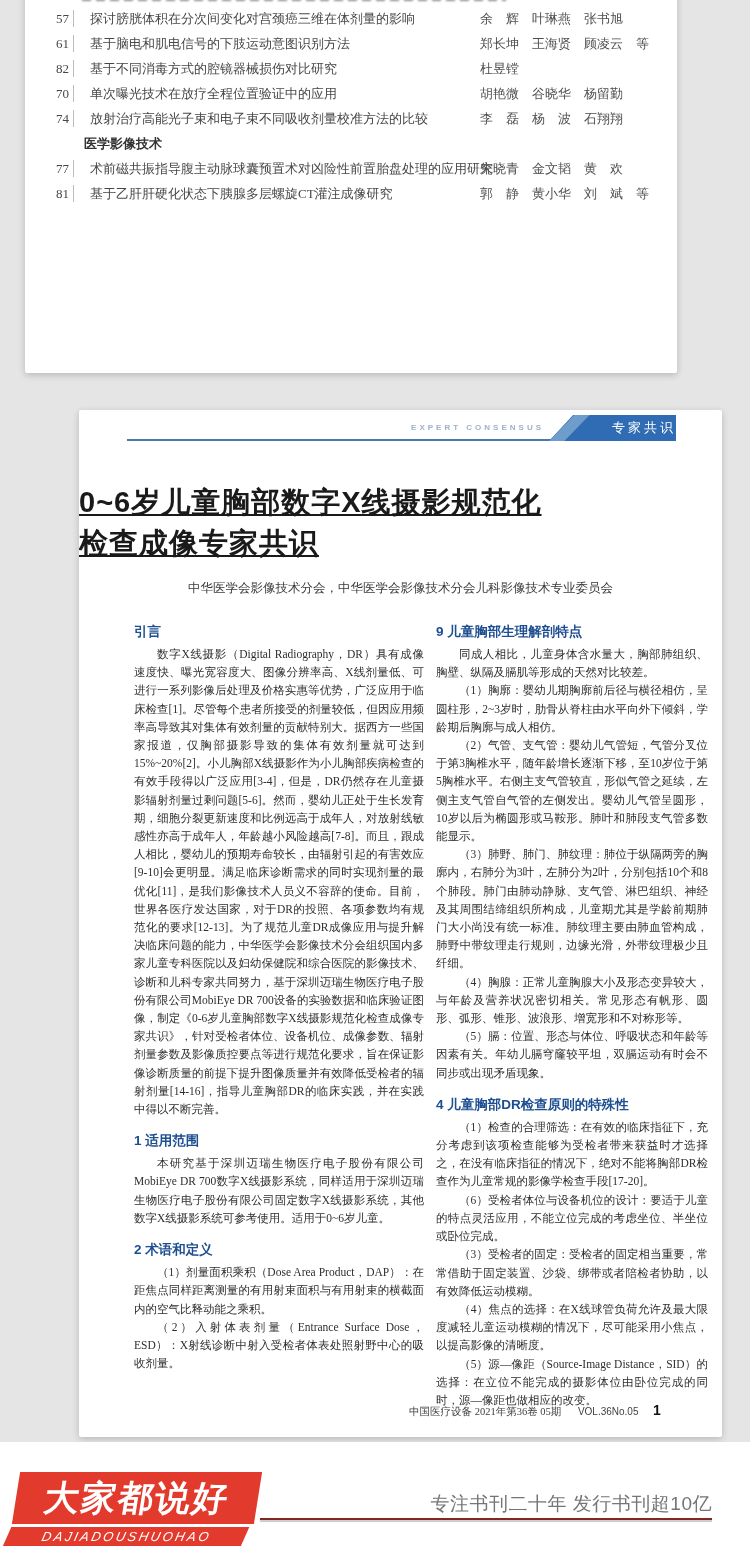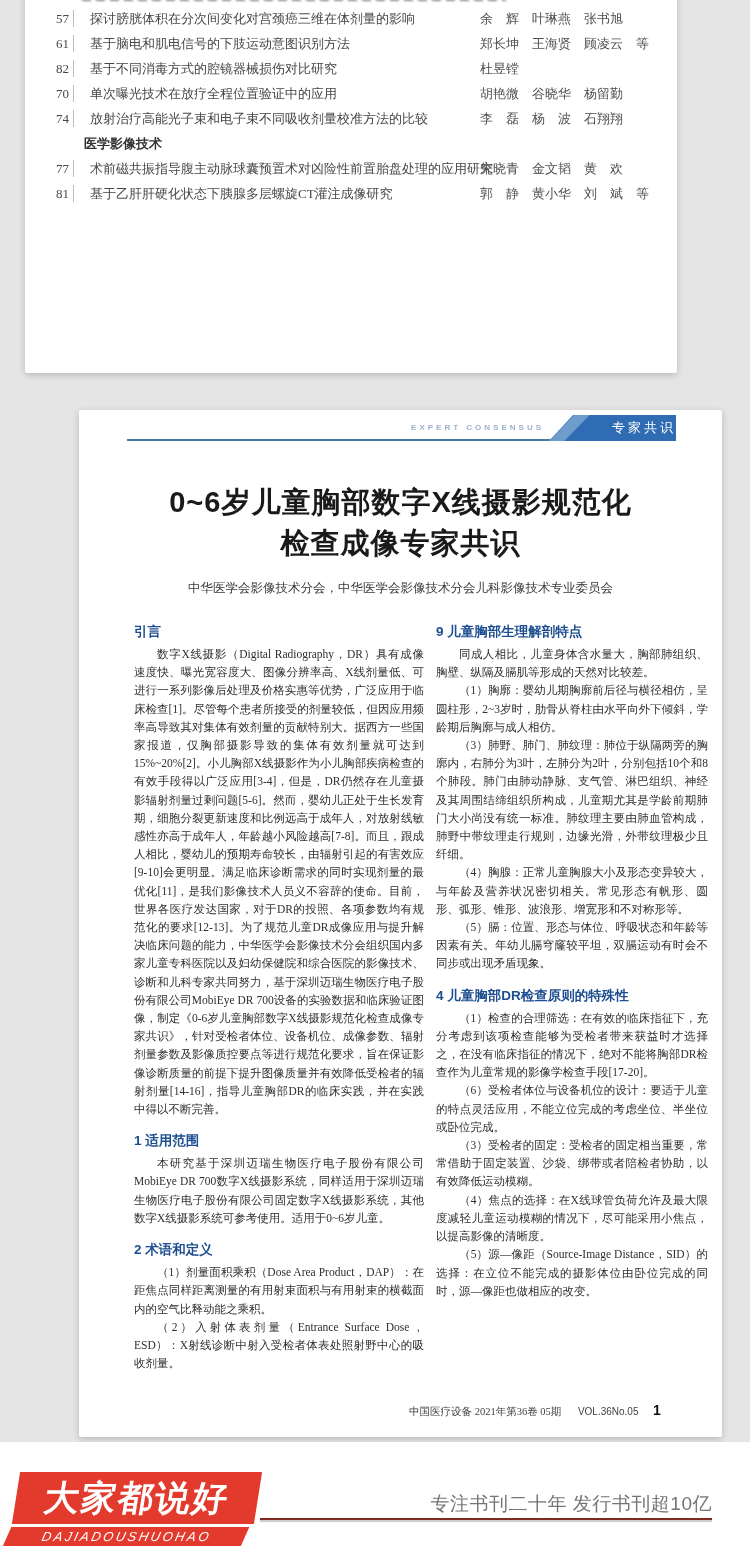--- a/index.html
+++ b/index.html
@@ -26,23 +26,23 @@
   .eyebrow-line{position:absolute;left:48px;top:29px;width:549px;height:2px;background:#4a79a9;}
   .eyebrow-en{position:absolute;left:300px;top:13px;width:165px;text-align:right;
     font-family:"Liberation Sans","DejaVu Sans",sans-serif;font-size:8px;letter-spacing:3px;
     color:#9cb2cb;font-weight:bold;}
   .tab{position:absolute;left:470px;top:5px;width:127px;height:26px;background:#2f6cb3;
     clip-path:polygon(19% 0,100% 0,100% 100%,0% 100%);}
   .tab-light{position:absolute;left:470px;top:5px;width:70px;height:26px;background:#6e9ccb;
     clip-path:polygon(36% 0,58% 0,22% 100%,0% 100%);}
   .tab-label{position:absolute;left:500px;top:5px;width:97px;height:26px;line-height:26px;text-align:right;
     color:#ffffff;font-size:13px;letter-spacing:3px;font-family:"Liberation Sans","DejaVu Sans",sans-serif;}
-  .art-title{position:absolute;left:0;top:72px;width:643px;text-align:center;
+  .art-title{position:absolute;left:0;top:72px;width:643px;text-align:left;
     font-family:"Liberation Sans","DejaVu Sans",sans-serif;font-weight:bold;color:#1a1a1a;
-    font-size:29px;line-height:41px;letter-spacing:1px;}
+    font-size:29px;line-height:41px;letter-spacing:1px;text-decoration:underline;}
   .byline{position:absolute;left:0;top:170px;width:643px;text-align:center;font-size:12.5px;color:#3a3a3a;}
 
   .col{position:absolute;top:212px;}
   .col-left{left:55px;width:290px;}
   .col-right{left:357px;width:272px;}
   .sec-h{font-family:"Liberation Sans","DejaVu Sans",sans-serif;font-weight:bold;
     color:#1d4e90;font-size:13.5px;line-height:20px;margin:0 0 3px 0;}
   .sec-h.gap{margin-top:13px;}
   .col p{margin:0;text-indent:2em;text-align:justify;font-size:11.5px;line-height:18.2px;color:#2e2e2e;}
 
@@ -136,20 +136,21 @@
       <p>本研究基于深圳迈瑞生物医疗电子股份有限公司MobiEye DR 700数字X线摄影系统，同样适用于深圳迈瑞生物医疗电子股份有限公司固定数字X线摄影系统，其他数字X线摄影系统可参考使用。适用于0~6岁儿童。</p>
       <div class="sec-h gap">2 术语和定义</div>
       <p>（1）剂量面积乘积（Dose Area Product，DAP）：在距焦点同样距离测量的有用射束面积与有用射束的横截面内的空气比释动能之乘积。</p>
       <p>（2）入射体表剂量（Entrance Surface Dose，ESD）：X射线诊断中射入受检者体表处照射野中心的吸收剂量。</p>
     </div>
 
     <div class="col col-right">
       <div class="sec-h">9 儿童胸部生理解剖特点</div>
       <p>同成人相比，儿童身体含水量大，胸部肺组织、胸壁、纵隔及膈肌等形成的天然对比较差。</p>
       <p>（1）胸廓：婴幼儿期胸廓前后径与横径相仿，呈圆柱形，2~3岁时，肋骨从脊柱由水平向外下倾斜，学龄期后胸廓与成人相仿。</p>
+      <p>（2）气管、支气管：婴幼儿气管短，气管分叉位于第3胸椎水平，随年龄增长逐渐下移，至10岁位于第5胸椎水平。右侧主支气管较直，形似气管之延续，左侧主支气管自气管的左侧发出。婴幼儿气管呈圆形，10岁以后为椭圆形或马鞍形。肺叶和肺段支气管多数能显示。</p>
       <p>（3）肺野、肺门、肺纹理：肺位于纵隔两旁的胸廓内，右肺分为3叶，左肺分为2叶，分别包括10个和8个肺段。肺门由肺动静脉、支气管、淋巴组织、神经及其周围结缔组织所构成，儿童期尤其是学龄前期肺门大小尚没有统一标准。肺纹理主要由肺血管构成，肺野中带纹理走行规则，边缘光滑，外带纹理极少且纤细。</p>
       <p>（4）胸腺：正常儿童胸腺大小及形态变异较大，与年龄及营养状况密切相关。常见形态有帆形、圆形、弧形、锥形、波浪形、增宽形和不对称形等。</p>
       <p>（5）膈：位置、形态与体位、呼吸状态和年龄等因素有关。年幼儿膈穹窿较平坦，双膈运动有时会不同步或出现矛盾现象。</p>
       <div class="sec-h gap">4 儿童胸部DR检查原则的特殊性</div>
       <p>（1）检查的合理筛选：在有效的临床指征下，充分考虑到该项检查能够为受检者带来获益时才选择之，在没有临床指征的情况下，绝对不能将胸部DR检查作为儿童常规的影像学检查手段[17-20]。</p>
       <p>（6）受检者体位与设备机位的设计：要适于儿童的特点灵活应用，不能立位完成的考虑坐位、半坐位或卧位完成。</p>
       <p>（3）受检者的固定：受检者的固定相当重要，常常借助于固定装置、沙袋、绑带或者陪检者协助，以有效降低运动模糊。</p>
       <p>（4）焦点的选择：在X线球管负荷允许及最大限度减轻儿童运动模糊的情况下，尽可能采用小焦点，以提高影像的清晰度。</p>
       <p>（5）源—像距（Source-Image Distance，SID）的选择：在立位不能完成的摄影体位由卧位完成的同时，源—像距也做相应的改变。</p>
     </div>

